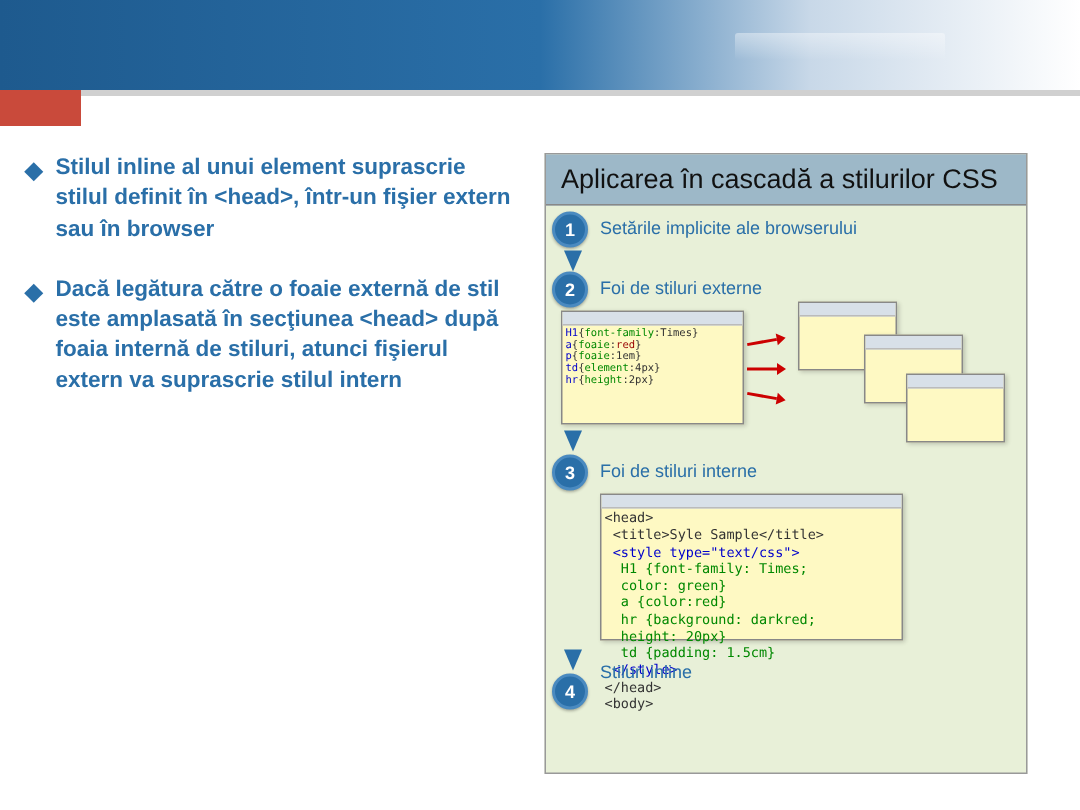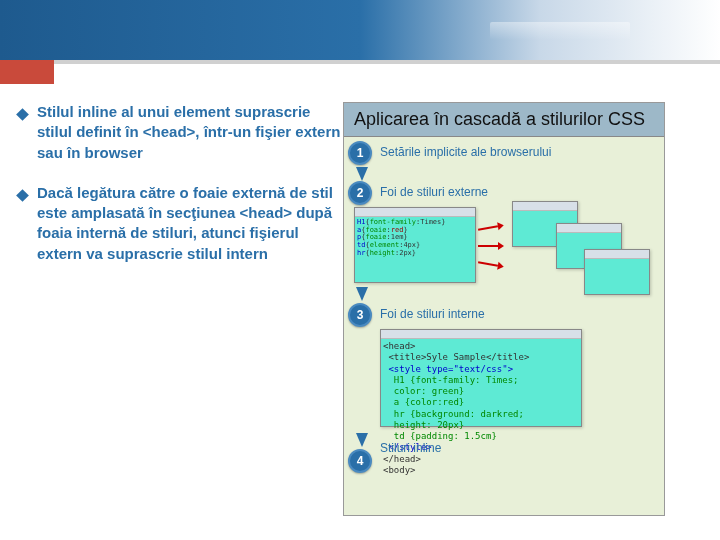--- a/index.html
+++ b/index.html
@@ -1,31 +1,31 @@
 <!DOCTYPE html>
 <html><head>
 <meta charset="utf-8">
 <style>
 body{margin:0;width:720px;height:540px;background:#fff;font-family:Verdana,Geneva,sans-serif;overflow:hidden}
 .header{height:60px;background:linear-gradient(90deg,#1e5a8e 0%,#2a6fa8 50%,#c8d8e8 75%,#fff 100%);position:relative}
 .header::after{content:"";position:absolute;right:90px;top:22px;width:140px;height:18px;background:linear-gradient(180deg,rgba(255,255,255,0.4),rgba(255,255,255,0));border-radius:2px}
 .stripe{display:flex}
 .stripe .red{width:54px;height:24px;background:#c94a3b}
 .stripe .gray{flex:1;height:4px;background:#d0d0d0;margin-top:0}
-.content{display:flex;padding:18px 18px 0 18px;gap:0}
+.content{display:flex;padding:18px 18px 0 18px;gap:20px}
 .left{width:325px}
 .bullet-item{display:flex;margin-bottom:20px}
 .dia{width:9px;height:9px;background:#2a6fa8;transform:rotate(45deg);margin-top:8px;margin-right:10px;flex-shrink:0}
 .bullet-text{color:#2a6fa8;font-weight:bold;font-size:15px;line-height:1.35}
 .right{width:320px;border:1px solid #999;background:#e8f0d8;padding:0;font-size:11px}
 .rtitle{background:#9db8c8;color:#111;padding:6px 10px;font-size:18px;border-bottom:1px solid #888}
 .rbody{padding:8px 8px 10px 8px;position:relative;height:360px}
 .num{width:20px;height:20px;border-radius:50%;background:#2a6fa8;color:#fff;display:flex;align-items:center;justify-content:center;font-weight:bold;font-size:12px;position:absolute;border:2px solid #4a8ac0;box-shadow:0 1px 2px rgba(0,0,0,0.3)}
 .lbl{position:absolute;color:#2a6fa8;font-weight:normal;font-size:12px}
-.win{position:absolute;background:#5eead4;border:1px solid #888;box-shadow:1px 1px 3px rgba(0,0,0,0.2)}
+.win{position:absolute;background:#fef9c3;border:1px solid #888;box-shadow:1px 1px 3px rgba(0,0,0,0.2)}
 .win::before{content:"";display:block;height:8px;background:#d8e0e8;border-bottom:1px solid #bbb}
 .arrow{position:absolute;width:0;height:0;border-left:6px solid transparent;border-right:6px solid transparent;border-top:14px solid #2a6fa8}
 .redarrow{position:absolute;width:20px;height:2px;background:#c00}
 .redarrow::after{content:"";position:absolute;right:-6px;top:-3px;border-left:6px solid #c00;border-top:4px solid transparent;border-bottom:4px solid transparent}
 .code{font-family:monospace;font-size:7px;line-height:1.1;padding:2px;color:#333}
 .code .b{color:#00c}
 .code .g{color:#080}
 .code .r{color:#900}
 </style>
 </head>

